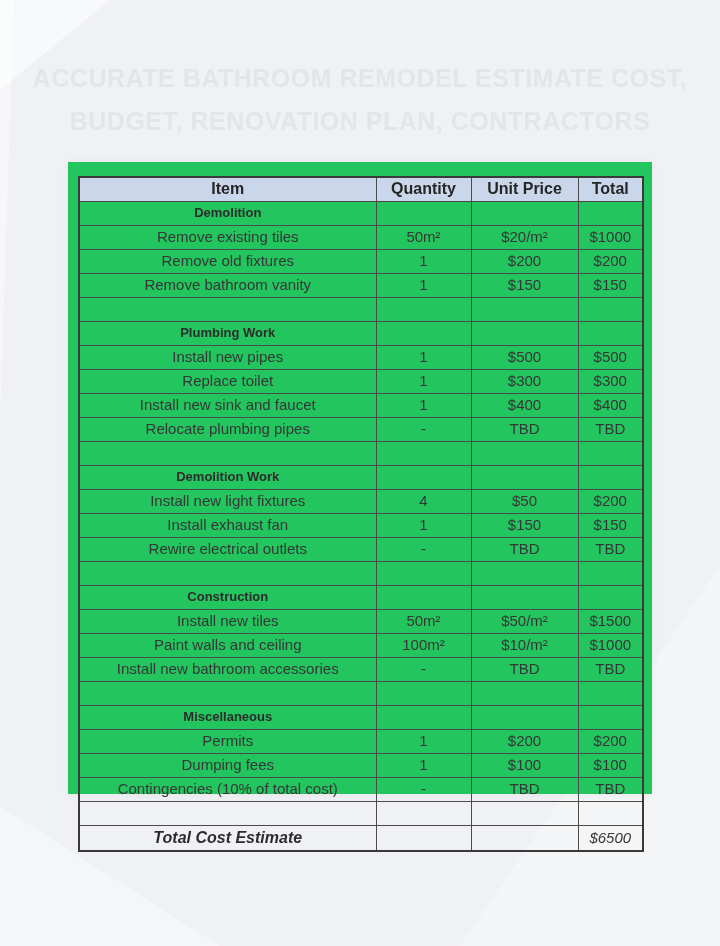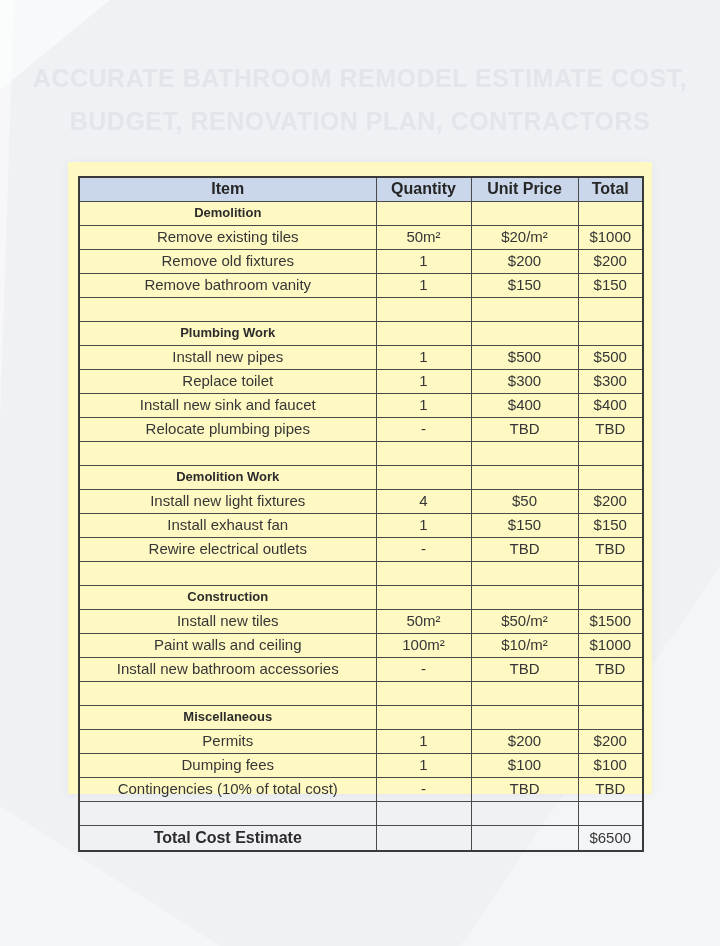--- a/index.html
+++ b/index.html
@@ -41,21 +41,21 @@
     font-weight: 700;
     letter-spacing: 0.5px;
     line-height: 43px;
     color: #e2e5ea;
   }
   
   .card {
     position: absolute;
     left: 68px; top: 162px;
     width: 584px; height: 632px;
-    background: #fef9c3;
+    background: #22c55e;
     box-shadow: 0 1px 8px rgba(70,80,100,0.07);
   }
   
   table.estimate {
     position: absolute;
     left: 10px; top: 14px;
     width: 564px;
     border-collapse: collapse;
     table-layout: fixed;
     border: 2px solid #3a3a3a;
@@ -74,21 +74,21 @@
     overflow: hidden;
   }
   table.estimate thead th {
     background: #cad6ea;
     font-weight: 700;
     font-size: 16px;
     color: #262626;
   }
   tr.row-section td:first-child { font-weight: 700; font-size: 13px; color: #2c2c2c; }
   tr.row-spacer td { height: 24px; }
-  tr.row-total td { height: 26px; }
+  tr.row-total td { height: 26px; font-style: italic; }
   tr.row-total td:first-child { font-weight: 700; font-size: 16px; color: #2c2c2c; }
 </style>
 </head>
 <body>
 
 <div class="bg-shape bg-shape-topleft"></div>
 <div class="bg-shape bg-shape-leftedge"></div>
 <div class="bg-shape bg-shape-bottomleft"></div>
 <div class="bg-shape bg-shape-right"></div>
 

